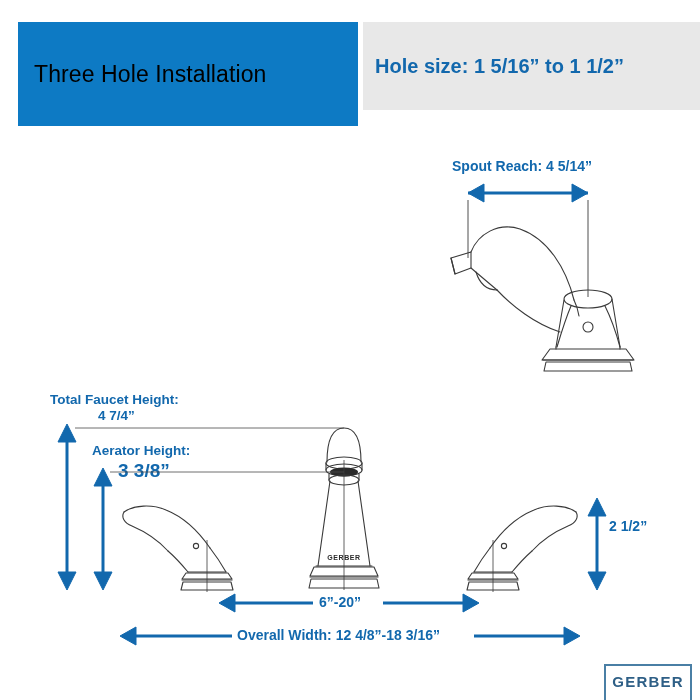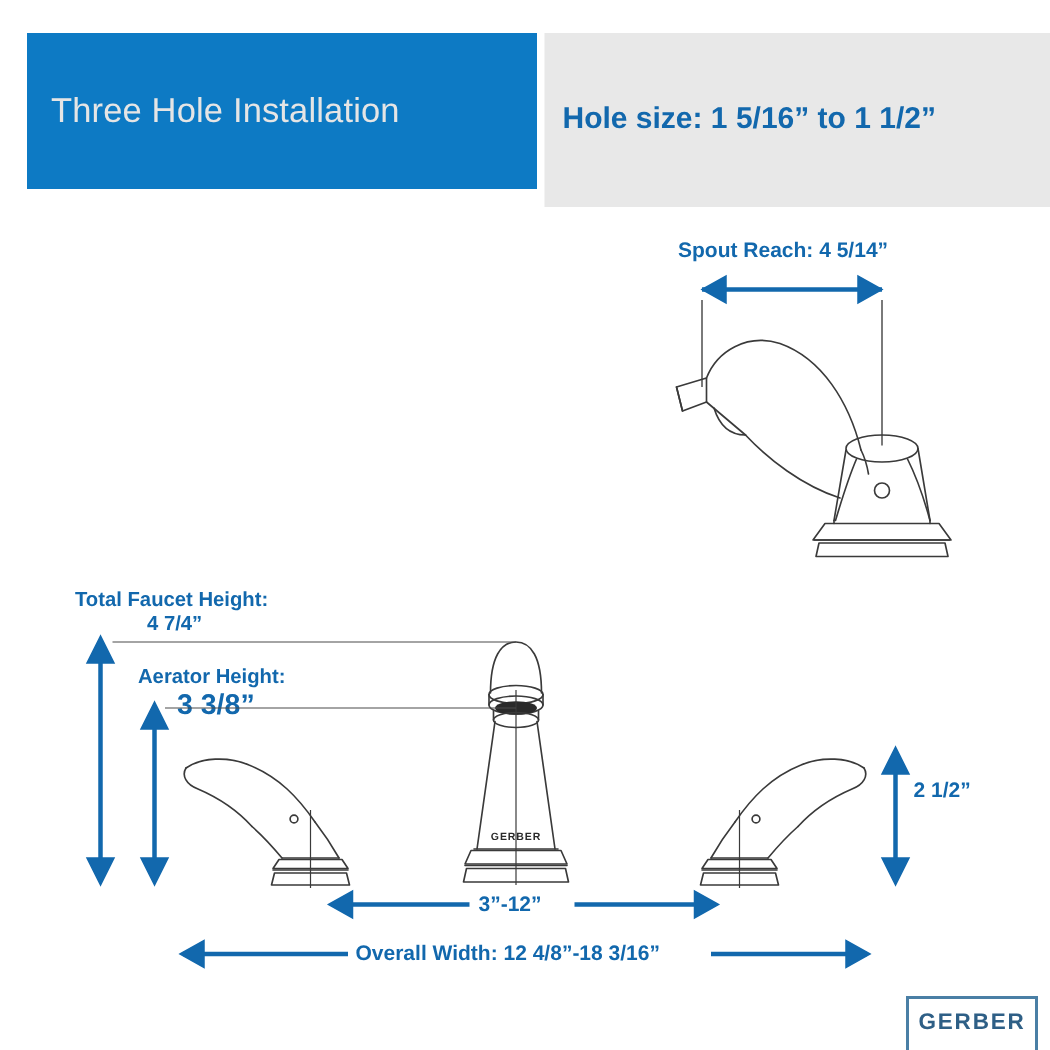--- a/index.html
+++ b/index.html
@@ -26,32 +26,32 @@
     height: 104px;
     background: #0d7ac4;
   }
   #header-blue-title {
     position: absolute;
     left: 0;
     right: 0;
     top: 50%;
     transform: translateY(-50%);
     padding-left: 16px;
-    color: #e5e5e5;
+    color: #000000;
     font-size: 23px;
     font-weight: 400;
     letter-spacing: 0.1px;
     white-space: nowrap;
   }
   #header-gray-band {
     position: absolute;
     left: 363px;
     top: 22px;
     width: 337px;
-    height: 116px;
+    height: 88px;
     background: #e8e8e8;
   }
   #header-gray-title {
     position: absolute;
     left: 0;
     right: 0;
     top: 50%;
     transform: translateY(-50%);
     padding-left: 12px;
     color: #1268ad;
@@ -237,21 +237,21 @@
 
   <div class="dim-label" style="left:609px; top:518px; font-size:14px;">2 1/2”</div>
   <svg class="layer" viewBox="0 0 700 700">
     <g fill="#1268ad" stroke="#1268ad">
       <line x1="597" y1="504" x2="597" y2="585" stroke-width="3"></line>
       <polygon points="597,498 588,516 606,516"></polygon>
       <polygon points="597,590 588,572 606,572"></polygon>
     </g>
   </svg>
 
-  <div class="dim-label" style="left:319px; top:594px; font-size:14px;">3”-12”</div>
+  <div class="dim-label" style="left:319px; top:594px; font-size:14px;">6”-20”</div>
   <svg class="layer" viewBox="0 0 700 700">
     <g fill="#1268ad" stroke="#1268ad">
       <line x1="221" y1="603" x2="313" y2="603" stroke-width="3"></line>
       <line x1="383" y1="603" x2="477" y2="603" stroke-width="3"></line>
       <polygon points="219,603 235,594 235,612"></polygon>
       <polygon points="479,603 463,594 463,612"></polygon>
     </g>
   </svg>
 
   <div class="dim-label" style="left:237px; top:627px; font-size:14px;">Overall Width: 12 4/8”-18 3/16”</div>

